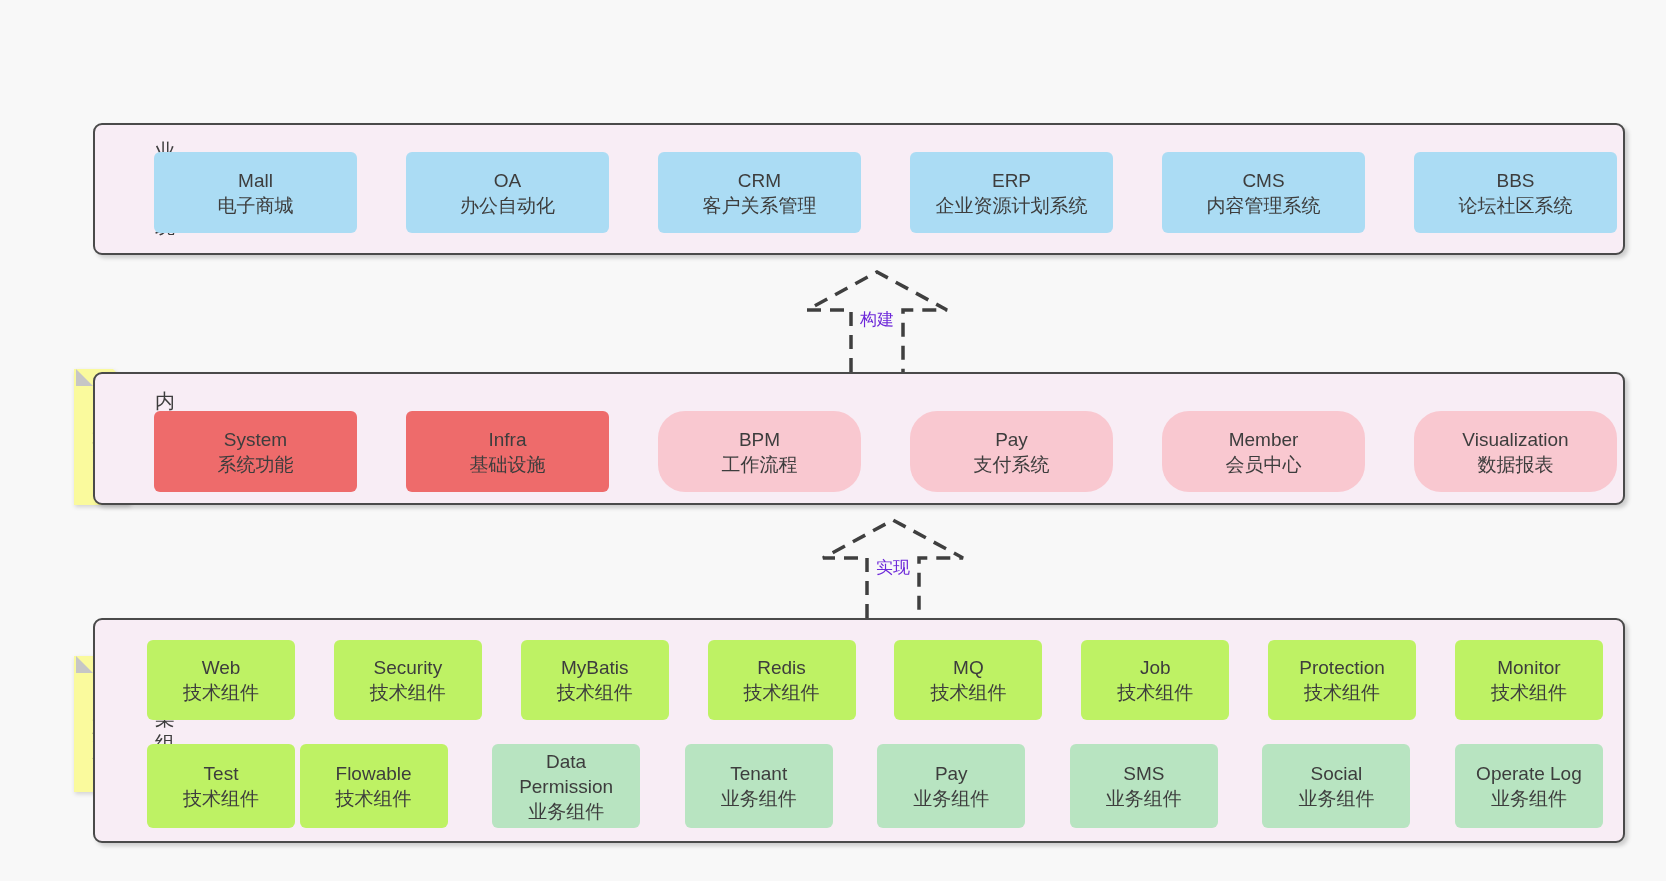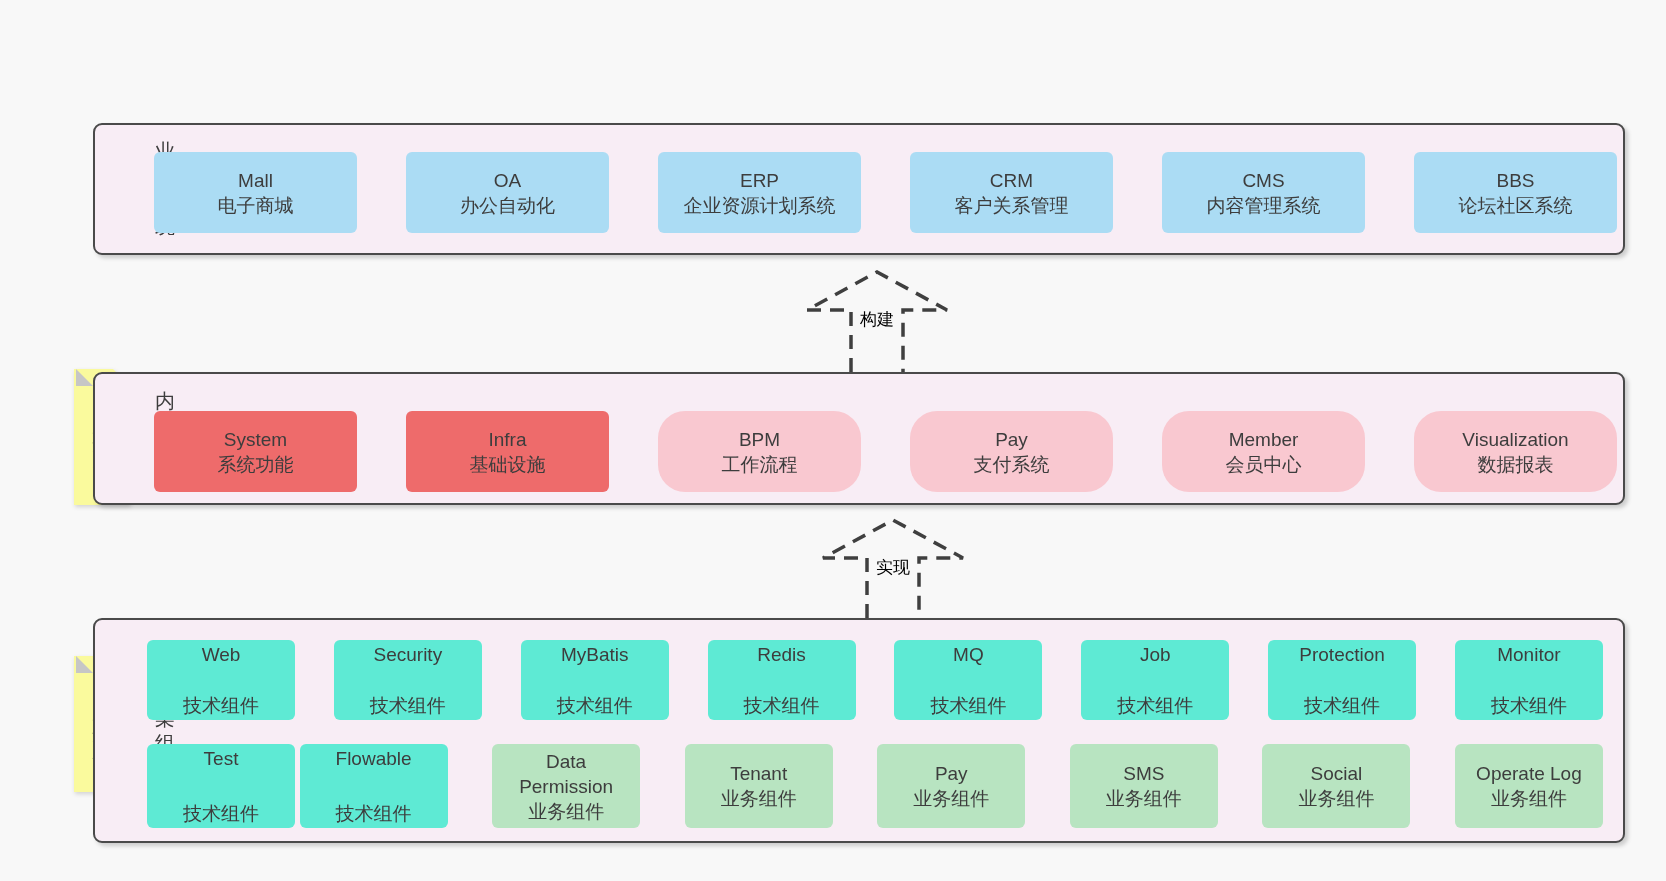--- a/index.html
+++ b/index.html
@@ -27,21 +27,21 @@
   .boxes-r2{left:52px;top:124px;width:1456px;height:84px;}
   .box{
     border-radius:6px;display:flex;flex-direction:column;align-items:center;justify-content:center;
     text-align:center;font-size:19px;line-height:25px;box-sizing:border-box;padding:2px 20px;
   }
   .boxes-l1 .box,.boxes-l2 .box{width:203px;}
   .boxes-r1 .box,.boxes-r2 .box{width:148px;}
   .b-blue{background:#abdcf4;}
   .b-red{background:#ee6b6b;}
   .b-pink{background:#f9c8d0;border-radius:27px;}
-  .b-green{background:#5eead4;justify-content:space-between;}
+  .b-green{background:#bef264;}
   .b-lgreen{background:#b8e4c1;margin-left:40px;}
   .sticky{
     position:absolute;left:37px;width:56px;height:136px;background:#fafa9d;
     clip-path:polygon(0 0,calc(100% - 17px) 0,100% 17px,100% 100%,0 100%);
     display:flex;align-items:center;justify-content:center;
   }
   .sticky-wrap{position:absolute;left:37px;width:56px;height:136px;filter:drop-shadow(1px 2px 2px rgba(0,0,0,0.15));}
   .sticky2{top:369px;}
   .sticky3{top:656px;}
   .sticky-fold{
@@ -49,21 +49,21 @@
     clip-path:polygon(0 0,100% 100%,0 100%);z-index:2;
   }
   .sticky-label{
     width:22px;font-size:19px;line-height:23px;text-align:center;word-break:break-all;color:#3d3d3d;
   }
   .arrow-svg{position:absolute;overflow:visible;}
   .arrow1{left:790px;top:264px;}
   .arrow2{left:806px;top:512px;}
   .arrow-label{
     position:absolute;transform:translateX(-50%);background:#f8f8f8;
-    font-size:17px;line-height:20px;padding:0 3px;color:#000000;z-index:3;
+    font-size:17px;line-height:20px;padding:0 3px;color:#6d28d9;z-index:3;
   }
   .arrow-label1{left:877px;top:310px;}
   .arrow-label2{left:893px;top:558px;}
 </style>
 </head>
 <body>
 
 <div class="canvas">
 
   <section class="layer layer1">
@@ -71,26 +71,26 @@
     <div class="boxes boxes-l1">
       <div class="box b-blue">
         <div>Mall</div>
         <div>电子商城</div>
       </div>
       <div class="box b-blue">
         <div>OA</div>
         <div>办公自动化</div>
       </div>
       <div class="box b-blue">
+        <div>CRM</div>
+        <div>客户关系管理</div>
+      </div>
+      <div class="box b-blue">
         <div>ERP</div>
         <div>企业资源计划系统</div>
-      </div>
-      <div class="box b-blue">
-        <div>CRM</div>
-        <div>客户关系管理</div>
       </div>
       <div class="box b-blue">
         <div>CMS</div>
         <div>内容管理系统</div>
       </div>
       <div class="box b-blue">
         <div>BBS</div>
         <div>论坛社区系统</div>
       </div>
     </div>

